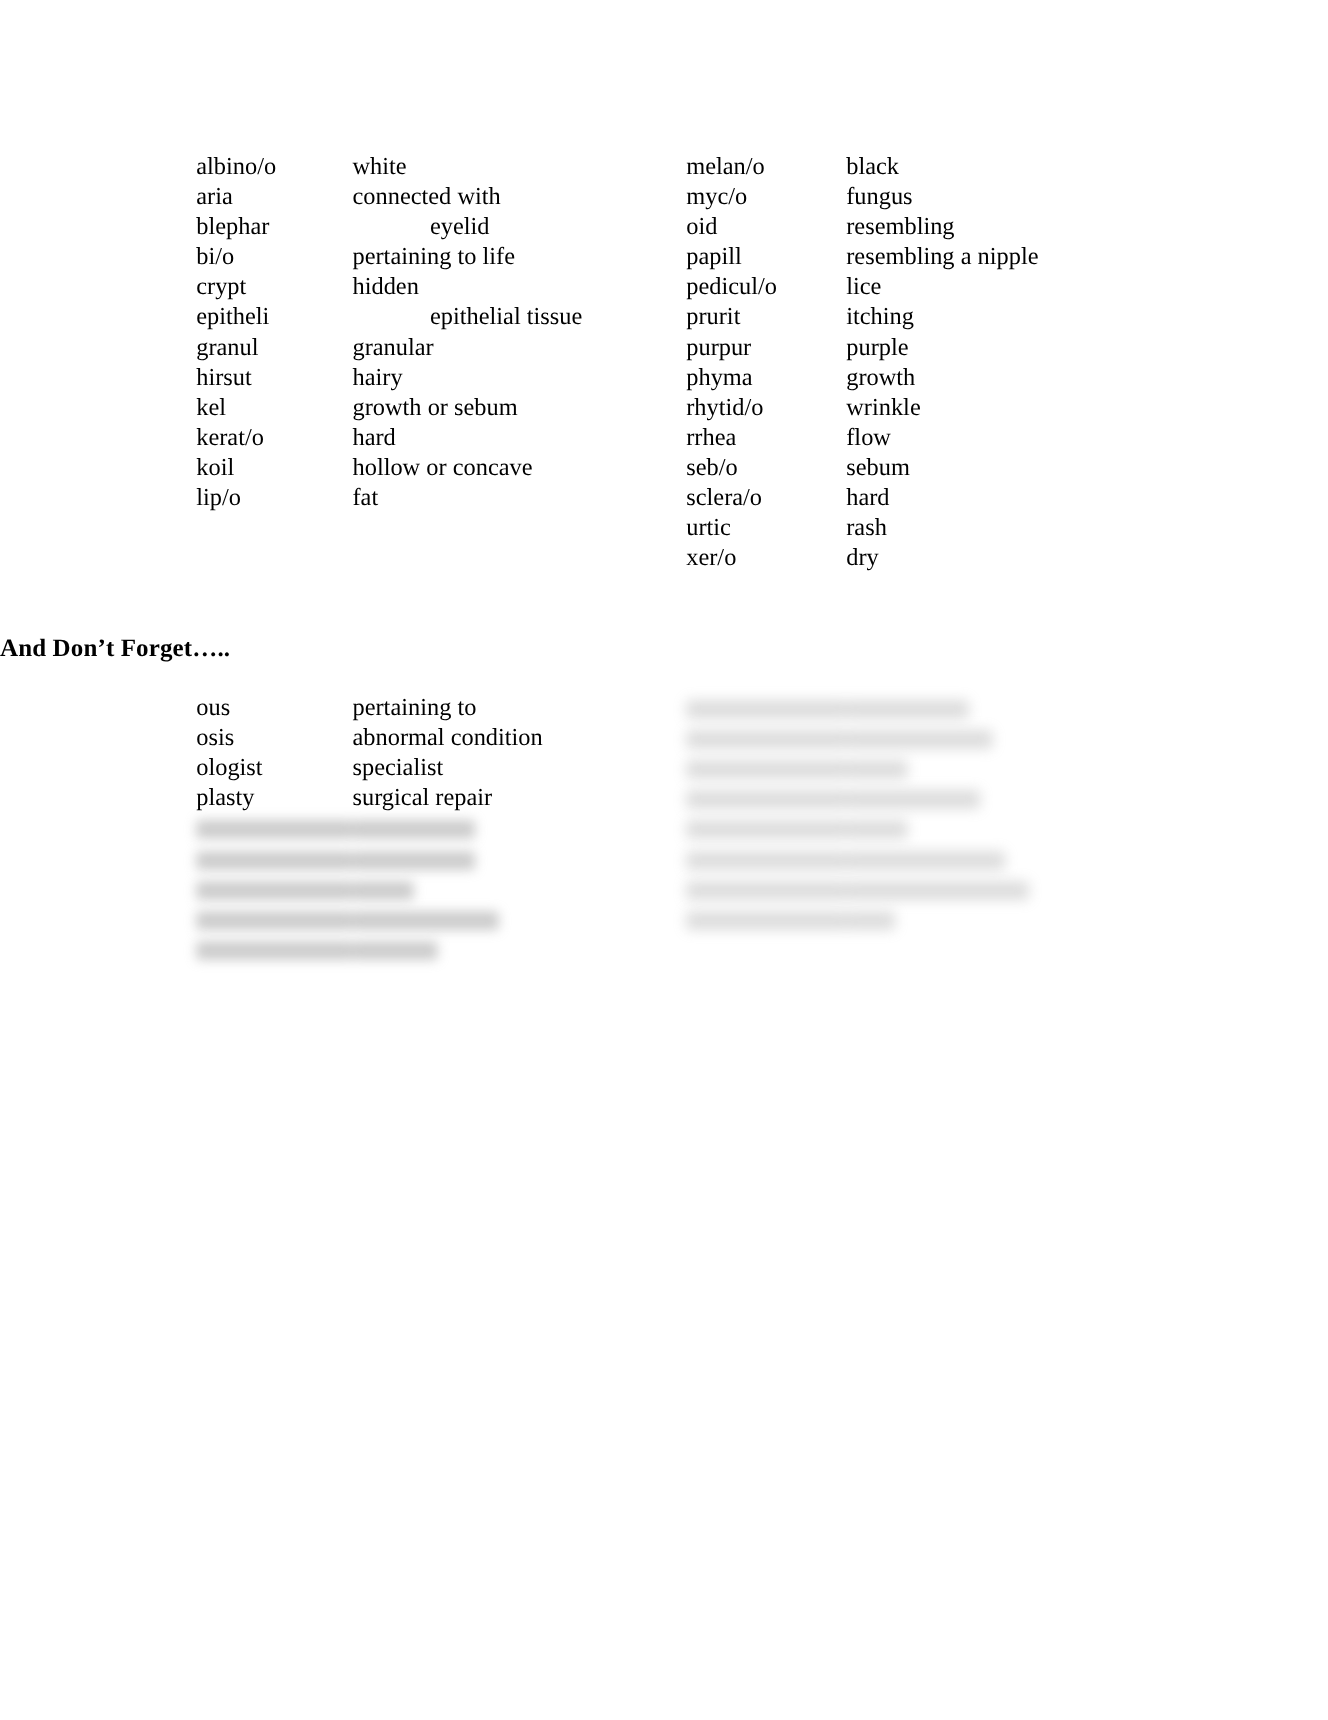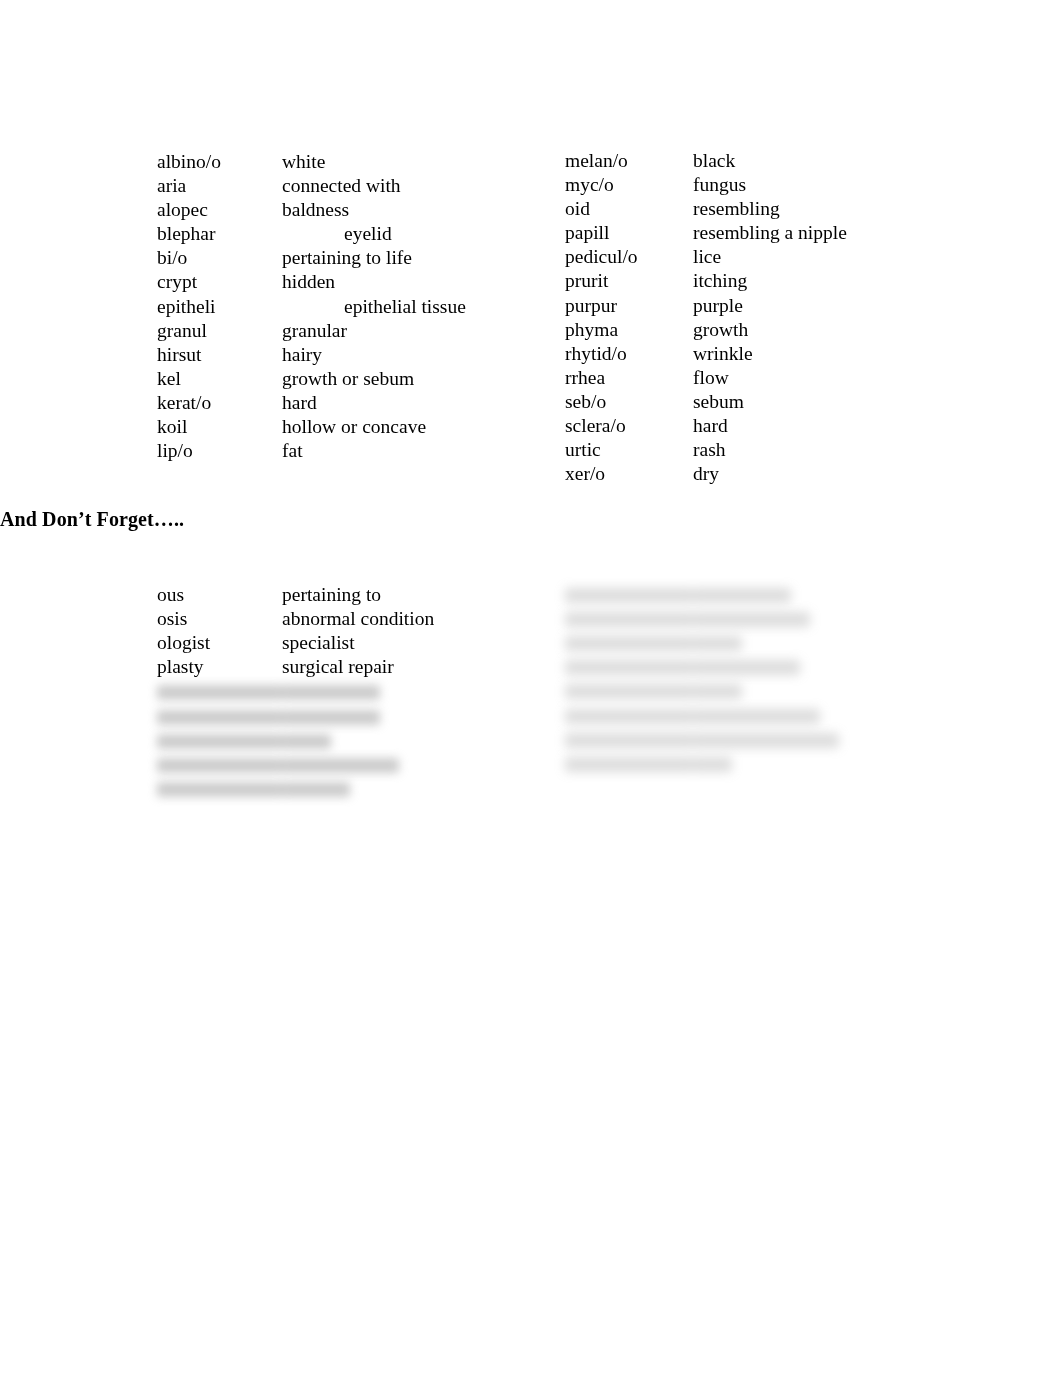--- a/index.html
+++ b/index.html
@@ -31,22 +31,22 @@
     position: absolute;
     left: 157px;
     top: 122px;
     width: 830px;
   }
 
   .col-group {
     position: absolute;
     top: 0;
   }
-  .col-group.left  { left: 0px;   width: 400px; margin-top: 28px; }
-  .col-group.right { left: 408px; width: 420px; margin-top: 27px; }
+  .col-group.left  { left: 0px;   width: 400px; }
+  .col-group.right { left: 392px; width: 420px; }
 
   .term-row {
     display: block;
     position: relative;
     height: 24.1px;
     line-height: 24.1px;
     white-space: nowrap;
     font-size: 19.5px;
   }
 
@@ -99,21 +99,20 @@
 </style>
 </head>
 <body>
 
 <div class="page">
 
   <div class="glossary-top">
     <div class="col-group left" id="top-left">
         <div class="term-row"><span class="term">albino/o</span><span class="meaning">white</span></div>
         <div class="term-row"><span class="term">aria</span><span class="meaning">connected with</span></div>
-        <div class="term-row"><span class="term">alopec</span><span class="meaning">baldness</span></div>
         <div class="term-row"><span class="term">blephar</span><span class="meaning indented">eyelid</span></div>
         <div class="term-row"><span class="term">bi/o</span><span class="meaning">pertaining to life</span></div>
         <div class="term-row"><span class="term">crypt</span><span class="meaning">hidden</span></div>
         <div class="term-row"><span class="term">epitheli</span><span class="meaning indented">epithelial tissue</span></div>
         <div class="term-row"><span class="term">granul</span><span class="meaning">granular</span></div>
         <div class="term-row"><span class="term">hirsut</span><span class="meaning">hairy</span></div>
         <div class="term-row"><span class="term">kel</span><span class="meaning">growth or sebum</span></div>
         <div class="term-row"><span class="term">kerat/o</span><span class="meaning">hard</span></div>
         <div class="term-row"><span class="term">koil</span><span class="meaning">hollow or concave</span></div>
         <div class="term-row"><span class="term">lip/o</span><span class="meaning">fat</span></div>

